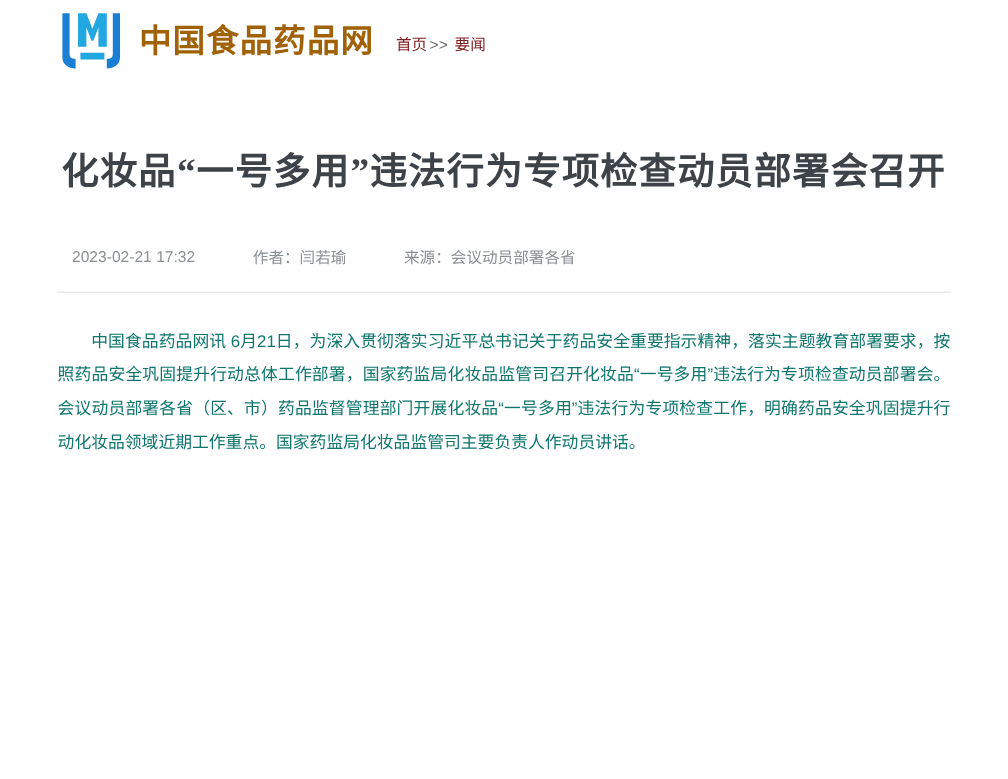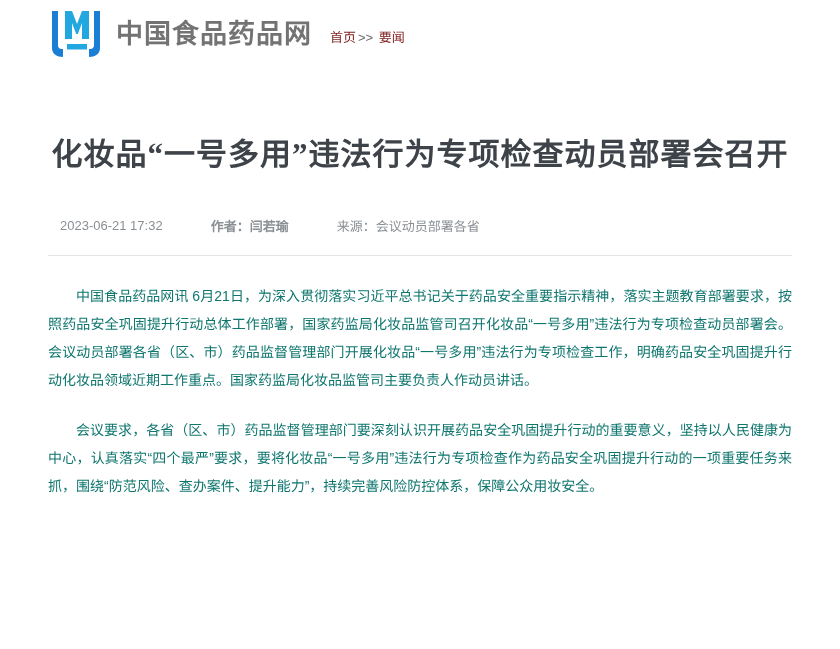--- a/index.html
+++ b/index.html
@@ -39,21 +39,21 @@
   .brand-text {
     margin-left: 10px;
     display: flex;
     flex-direction: column;
     justify-content: center;
   }
   .brand-cn {
     font-family: "Liberation Serif", "DejaVu Serif", serif;
     font-size: 27px;
     font-weight: bold;
-    color: #737373;
+    color: #a16207;
     letter-spacing: 1px;
     line-height: 1.05;
   }
   .brand-en {
     font-family: "Liberation Sans", sans-serif;
     font-size: 11px;
     color: #2b2b2b;
     letter-spacing: 3.4px;
     margin-top: 4px;
   }
@@ -70,21 +70,21 @@
     text-decoration: none;
   }
   .breadcrumb .sep {
     margin: 0 2px;
     color: #6b6b6b;
   }
 
   
   .article {
     width: 744px;
-    margin: 16px auto;
+    margin: 4px auto;
     padding-top: 52px;
     box-sizing: border-box;
   }
   .article-title {
     font-family: "Liberation Serif", "DejaVu Serif", serif;
     font-size: 31px;
     font-weight: bold;
     color: #3d4348;
     text-align: center;
     line-height: 1.6;
@@ -94,21 +94,21 @@
   .article-meta {
     margin-top: 36px;
     display: flex;
     align-items: center;
     font-size: 13px;
     color: #8a8f94;
     padding-left: 12px;
   }
   .article-meta .meta-item { white-space: nowrap; }
   .article-meta .meta-date { margin-right: 48px; }
-  .article-meta .meta-author { margin-right: 48px; font-weight: bold; }
+  .article-meta .meta-author { margin-right: 48px; }
 
   .meta-divider {
     margin-top: 20px;
     border: 0;
     border-top: 1px solid #e2e4e6;
     width: 100%;
   }
 
   .article-body {
     margin-top: 26px;
@@ -146,25 +146,24 @@
     <a href="#">首页</a><span class="sep">&gt;&gt;</span>&nbsp;<a href="#">要闻</a>
   </div>
 
 </div>
 
 <div class="article">
 
   <h1 class="article-title">化妆品“一号多用”违法行为专项检查动员部署会召开</h1>
 
   <div class="article-meta">
-    <span class="meta-item meta-date">2023-06-21 17:32</span>
+    <span class="meta-item meta-date">2023-02-21 17:32</span>
     <span class="meta-item meta-author">作者：闫若瑜</span>
     <span class="meta-item meta-source">来源：会议动员部署各省</span>
   </div>
 
   <hr class="meta-divider">
 
   <div class="article-body">
     <p>中国食品药品网讯 6月21日，为深入贯彻落实习近平总书记关于药品安全重要指示精神，落实主题教育部署要求，按照药品安全巩固提升行动总体工作部署，国家药监局化妆品监管司召开化妆品“一号多用”违法行为专项检查动员部署会。会议动员部署各省（区、市）药品监督管理部门开展化妆品“一号多用”违法行为专项检查工作，明确药品安全巩固提升行动化妆品领域近期工作重点。国家药监局化妆品监管司主要负责人作动员讲话。</p>
-    <p>会议要求，各省（区、市）药品监督管理部门要深刻认识开展药品安全巩固提升行动的重要意义，坚持以人民健康为中心，认真落实“四个最严”要求，要将化妆品“一号多用”违法行为专项检查作为药品安全巩固提升行动的一项重要任务来抓，围绕“防范风险、查办案件、提升能力”，持续完善风险防控体系，保障公众用妆安全。</p>
   </div>
 
 </div>
 
 </body></html>

